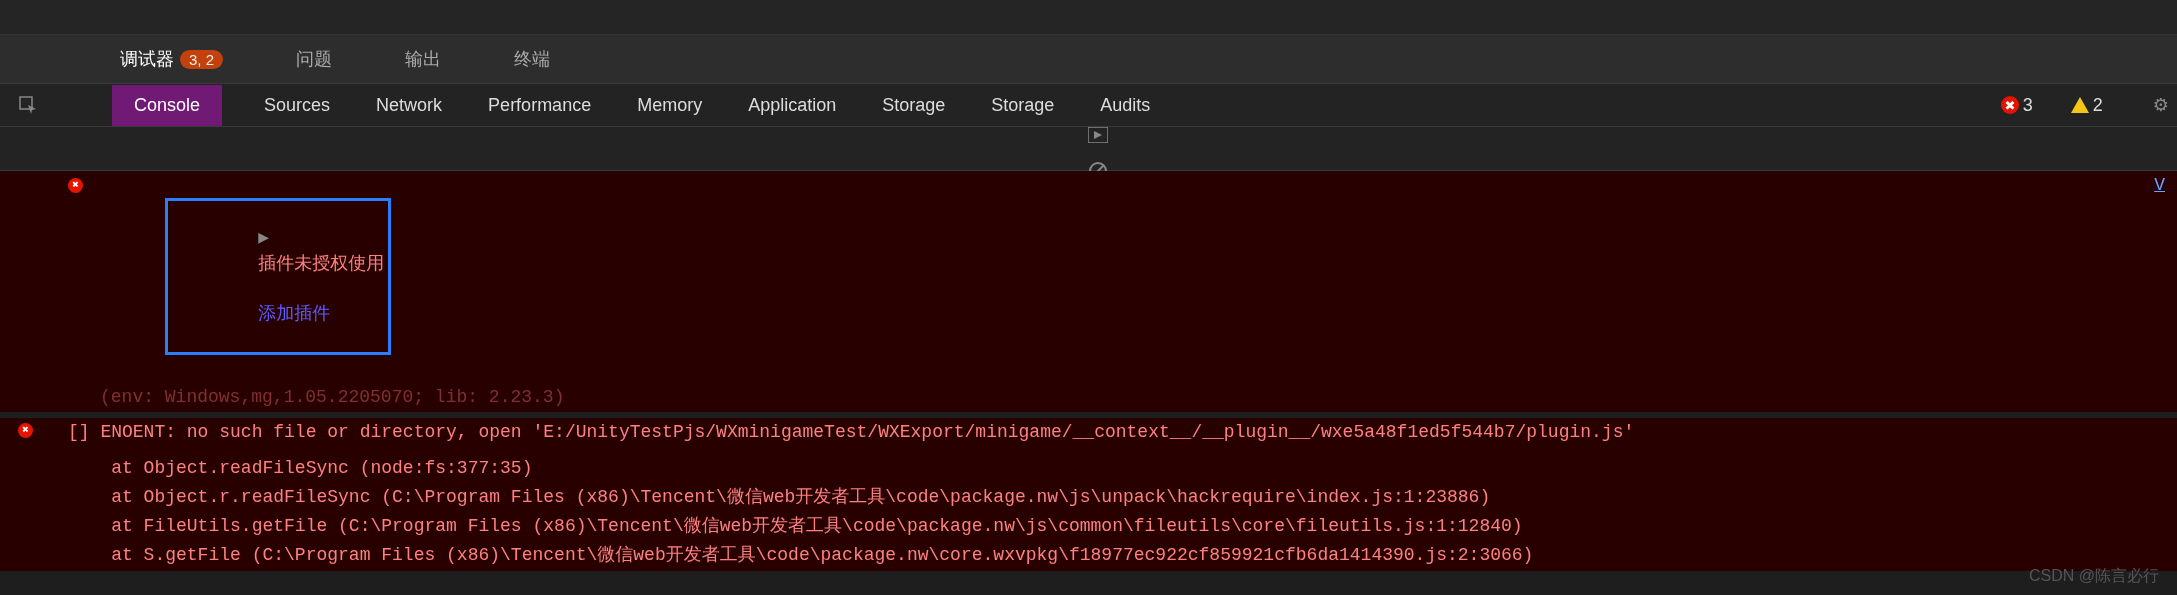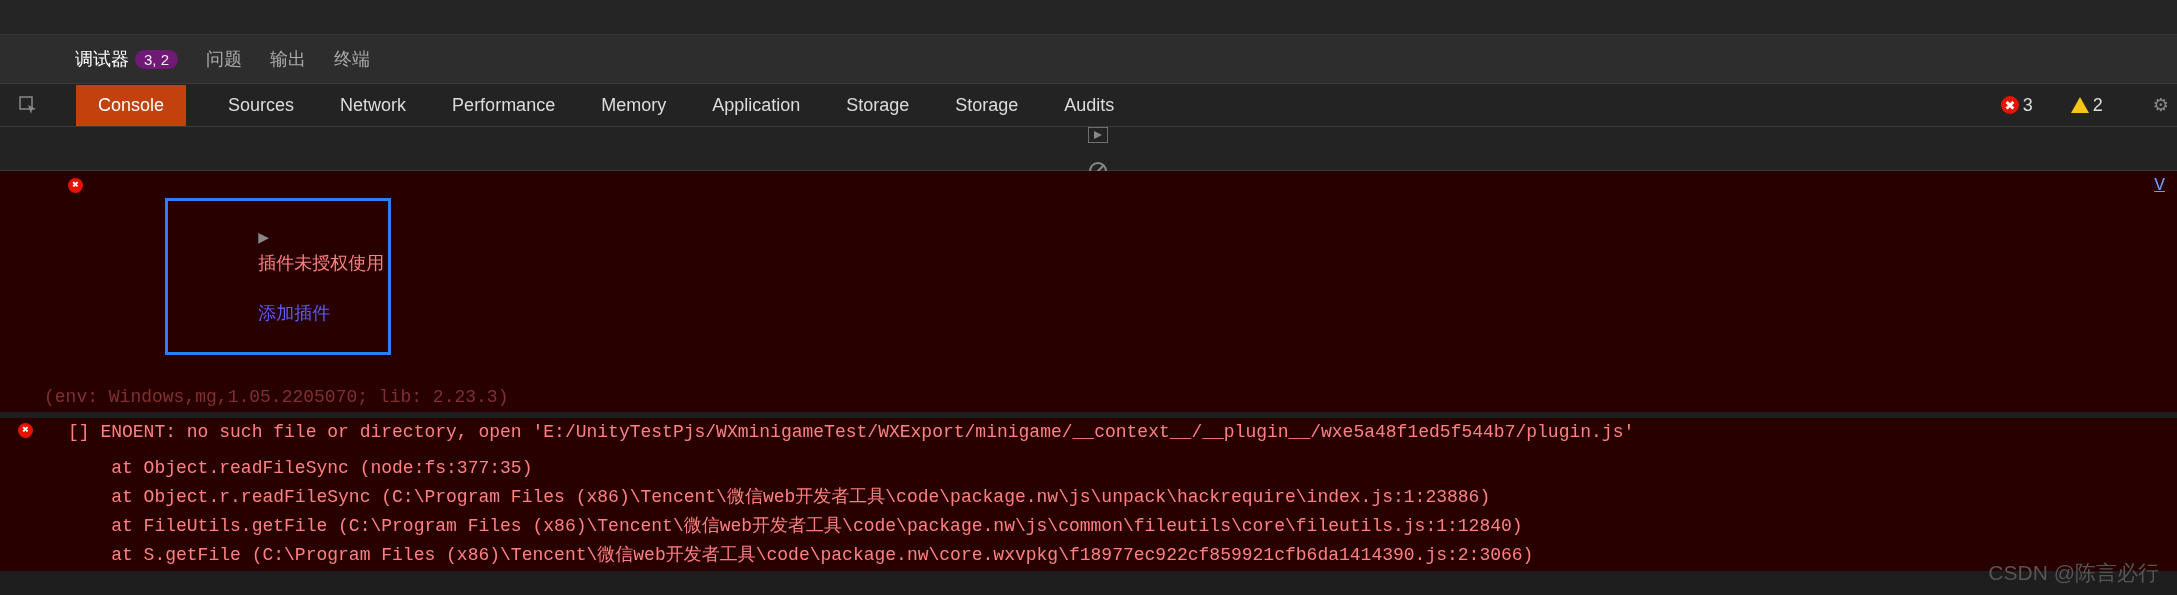--- a/index.html
+++ b/index.html
@@ -19,43 +19,43 @@
 }
 .tabs-bar {
   display: flex;
   align-items: center;
   background: #2d2d2d;
   height: 48px;
   padding-left: 75px;
   gap: 28px;
   color: #aaa;
 }
-.tabs-bar .tab { cursor: pointer; display: flex; align-items: center; gap: 6px; }
+.tabs-bar .tab { cursor: pointer; display: flex; align-items: center; gap: 6px; margin-left: 45px; }
 .tabs-bar .tab.active { color: #fff; }
 .badge {
-  background: #701a75;
+  background: #c2410c;
   color: #eee;
   border-radius: 10px;
   padding: 1px 9px;
   font-size: 15px;
 }
 .devtools-tabs {
   display: flex;
   align-items: center;
   background: #232323;
   height: 44px;
   border-top: 1px solid #3a3a3a;
   border-bottom: 1px solid #3a3a3a;
   color: #ddd;
   gap: 38px;
   padding-left: 18px;
 }
 .devtools-tabs .icon { color: #888; }
 .devtools-tabs .dtab { cursor: pointer; padding: 10px 4px; }
-.devtools-tabs .dtab.active { background: #c2410c; color: #fff; padding: 10px 22px; }
+.devtools-tabs .dtab.active { background: #701a75; color: #fff; padding: 10px 22px; margin-left: 36px; }
 .devtools-tabs .spacer { flex: 1; }
 .err-ind { display: flex; align-items: center; gap: 4px; }
 .circle { width: 18px; height: 18px; border-radius: 50%; display: inline-flex; align-items: center; justify-content: center; font-size: 13px; color: #fff; }
 .circle.red { background: #e51400; }
 .triangle.yellow {
   width: 0; height: 0;
   border-left: 9px solid transparent;
   border-right: 9px solid transparent;
   border-bottom: 16px solid #f5c518;
   position: relative;
@@ -103,21 +103,21 @@
   display: inline-block;
 }
 .link-blue { color: #5c5cff; cursor: pointer; }
 .caret { color: #888; }
 .right-link { position: absolute; right: 12px; color: #6aa0ff; text-decoration: underline; }
 .watermark {
   position: absolute;
   right: 18px;
   bottom: 8px;
   color: #555;
-  font-size: 21px;
+  font-size: 16px;
   font-family: sans-serif;
 }
 .dim-env { color: #803030; }
 svg { display: block; }
 </style>
 </head>
 <body>
 
 <div class="top-bar"></div>
 
@@ -200,21 +200,21 @@
       <span class="boxed">
         <span class="caret">▶</span>
         <span class="err-text">插件未授权使用</span>
         <span> </span>
         <span class="link-blue">添加插件</span>
       </span>
     </div>
     <span class="right-link">V</span>
   </div>
 
-  <div class="msg-row err-bg" style="padding-left:44px;">
+  <div class="msg-row err-bg" style="padding-left:100px;">
     <span class="dim-env">(env: Windows,mg,1.05.2205070; lib: 2.23.3)</span>
   </div>
 
   <div style="height:6px;"></div>
 
   <div class="msg-row err-bg">
     <span class="msg-gutter">
       <span class="circle red" style="width:15px;height:15px;font-size:11px;">✖</span>
     </span>
     <div class="msg-body err-text">[] ENOENT: no such file or directory, open 'E:/UnityTestPjs/WXminigameTest/WXExport/minigame/__context__/__plugin__/wxe5a48f1ed5f544b7/plugin.js'</div>

